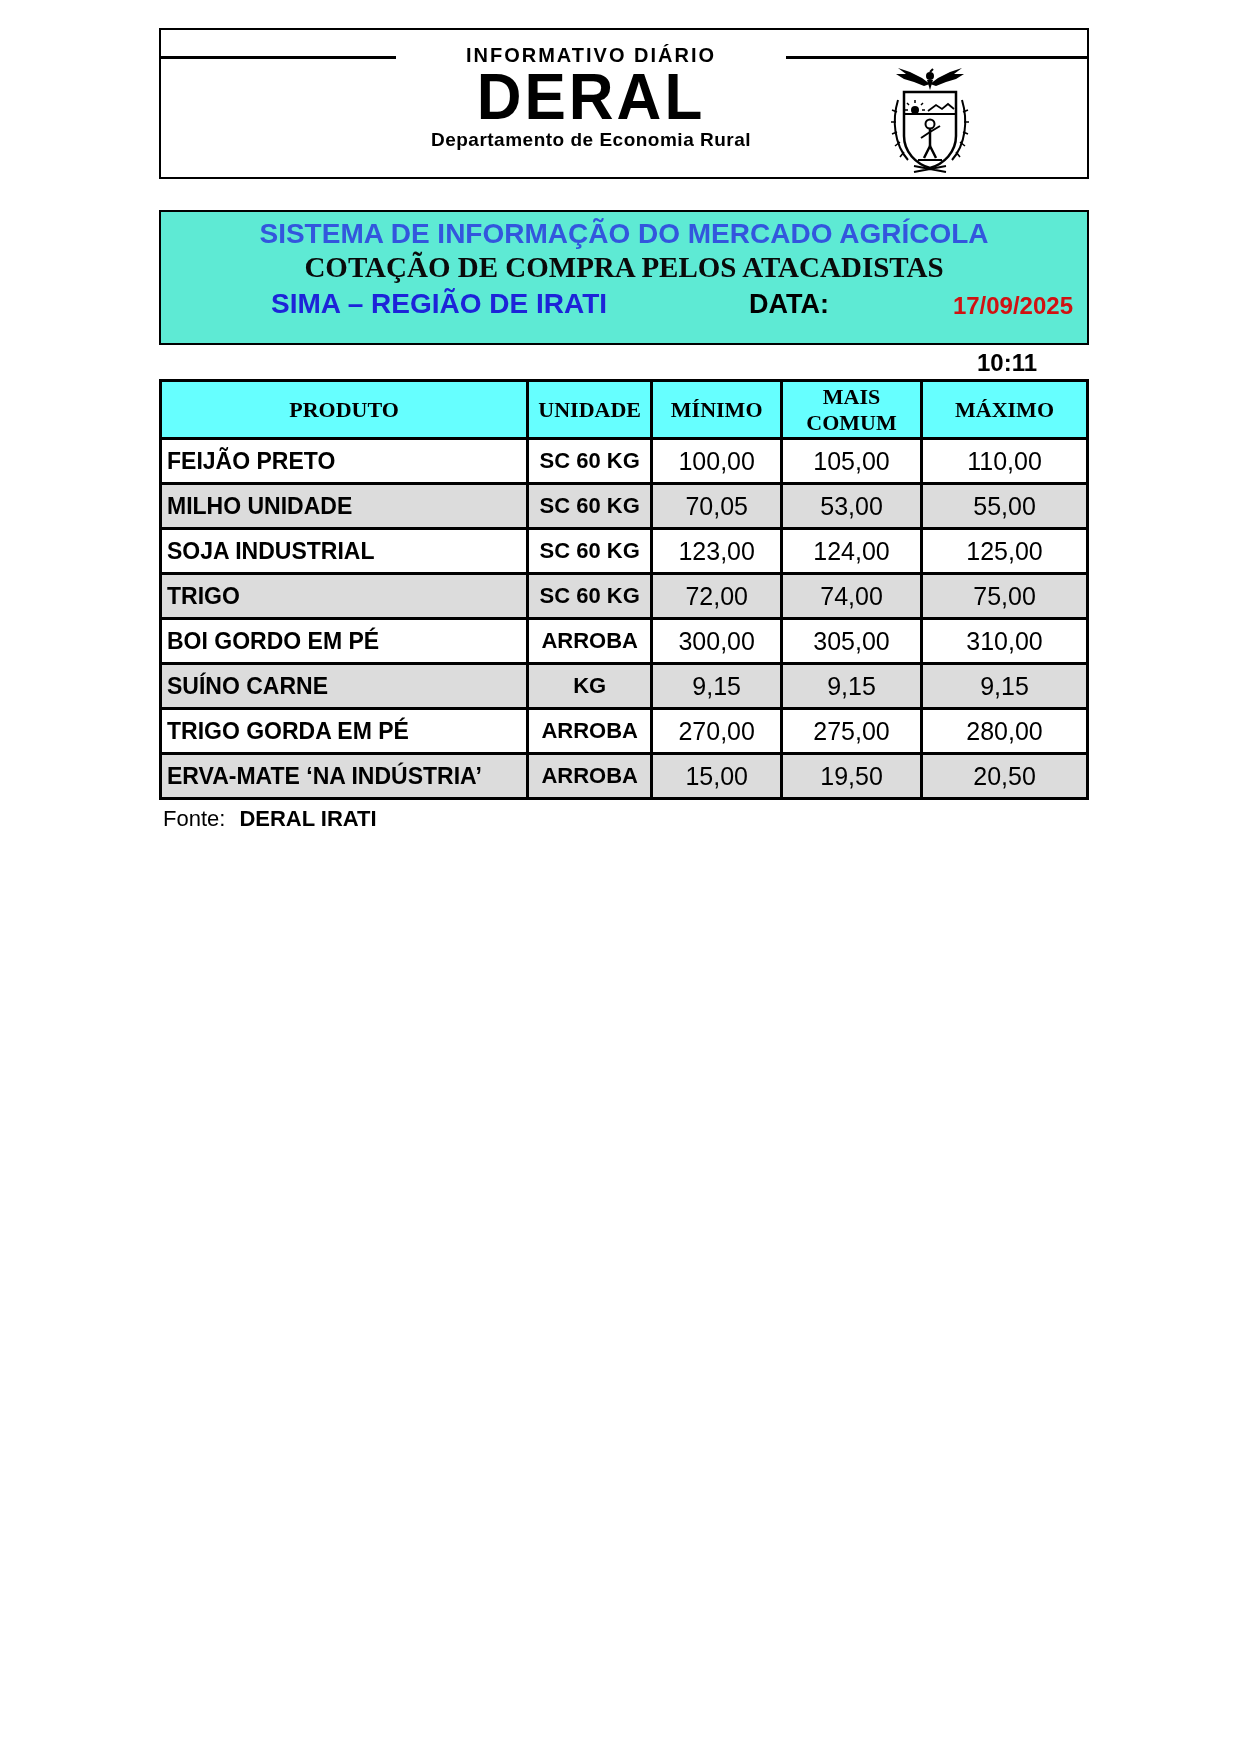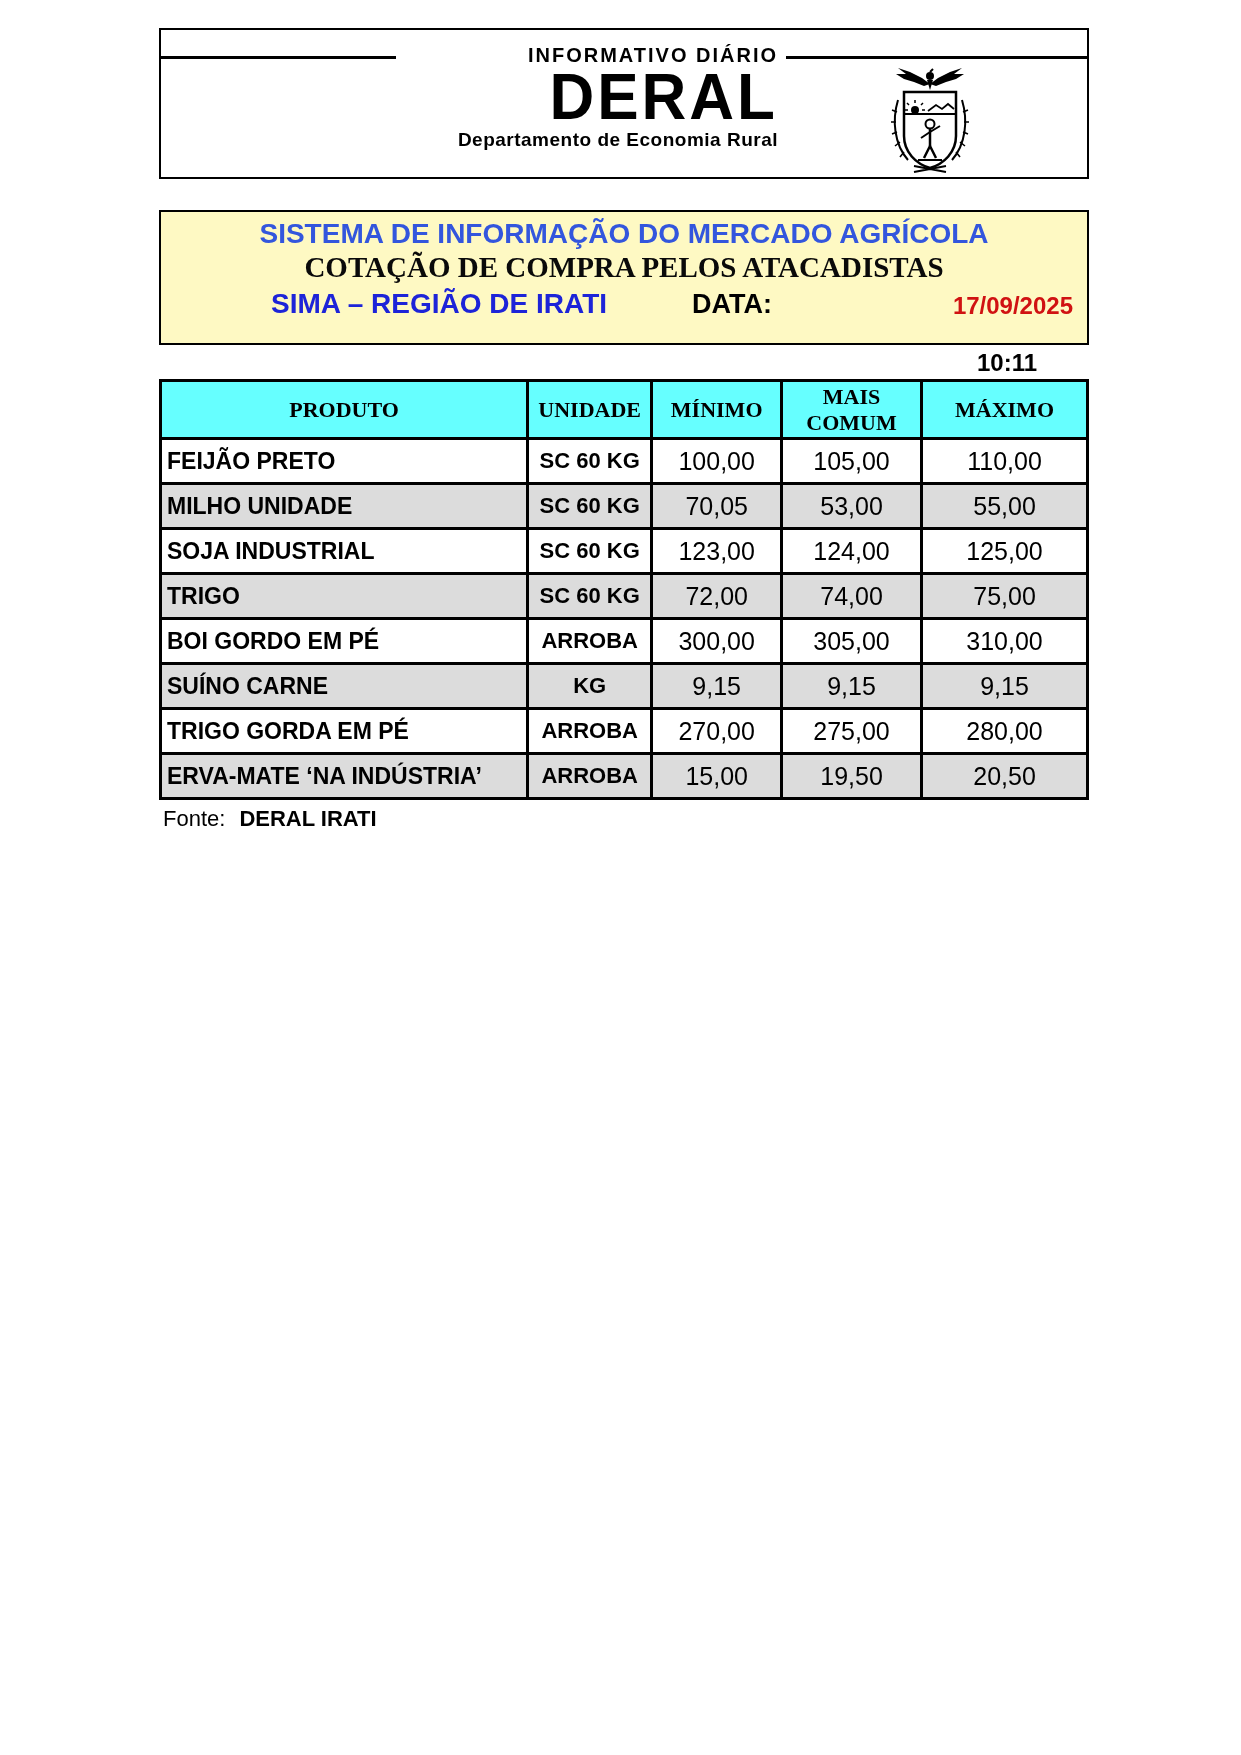--- a/index.html
+++ b/index.html
@@ -20,61 +20,61 @@
     width:930px; height:151px;
     border:2px solid #000;
     background:#fff;
   }
   .masthead-rule {
     position:absolute; left:0; top:26px;
     width:100%; height:3px; background:#000;
   }
   .logo-block {
     position:absolute; left:235px; top:12px;
-    width:390px; text-align:right;
+    width:390px; text-align:center;
     background:#fff; z-index:2; padding:2px 8px 4px;
   }
   .logo-tagline {
     font-size:20px; font-weight:800; letter-spacing:2px;
     transform:scaleY(1.05);
   }
   .logo-word {
     font-size:62px; font-weight:900; line-height:0.98;
     letter-spacing:3px; transform:scaleY(1.04);
   }
   .logo-subtitle {
     font-size:19px; font-weight:800; letter-spacing:0.5px;
     margin-top:1px;
   }
   .coat { position:absolute; left:723px; top:30px; z-index:2; }
 
   
   .title-box {
     position:absolute; left:159px; top:210px;
     width:930px; height:135px;
-    border:2px solid #000; background:#fef9c3;
+    border:2px solid #000; background:#5eead4;
   }
   .tb-line1 {
     margin-top:6px; text-align:center;
     font-size:28px; font-weight:bold;
     color:var(--title-blue,#3356dd);
   }
   .tb-line2 {
     margin-top:1px; text-align:center;
     font-family:"Liberation Serif", serif;
     font-size:29px; font-weight:bold; color:#0a0a0a;
   }
   .tb-line3 { position:relative; height:34px; margin-top:4px; }
   .tb-region {
     position:absolute; left:110px; top:0;
     font-size:28px; font-weight:bold;
     color:var(--region-blue,#1d24d8);
   }
   .tb-date-label {
-    position:absolute; left:531px; top:1px;
+    position:absolute; left:588px; top:1px;
     font-size:27px; font-weight:bold; color:#000;
   }
   .tb-date-value {
     position:absolute; right:14px; top:4px;
     font-size:24px; font-weight:bold;
     color:var(--date-red,#d01212);
   }
 
   .time-row {
     position:absolute; left:159px; top:349px;

